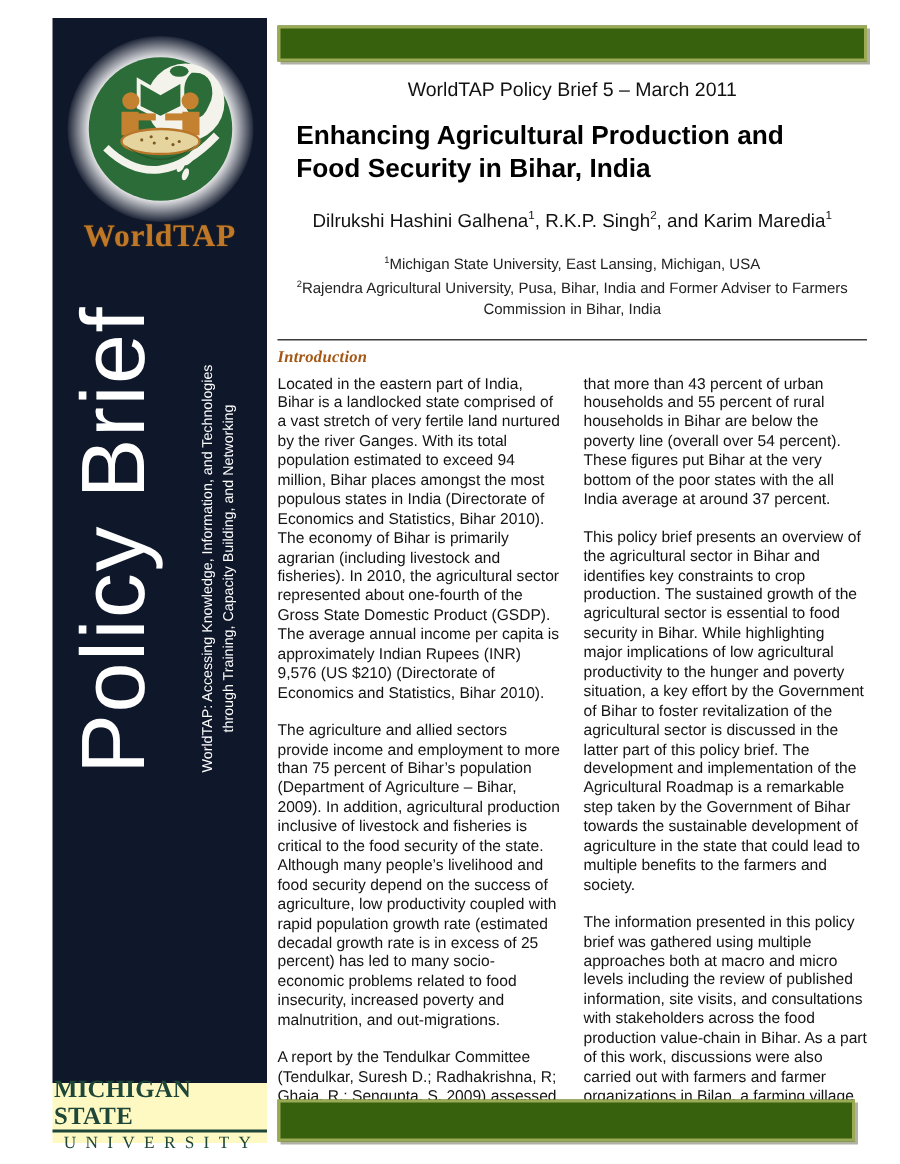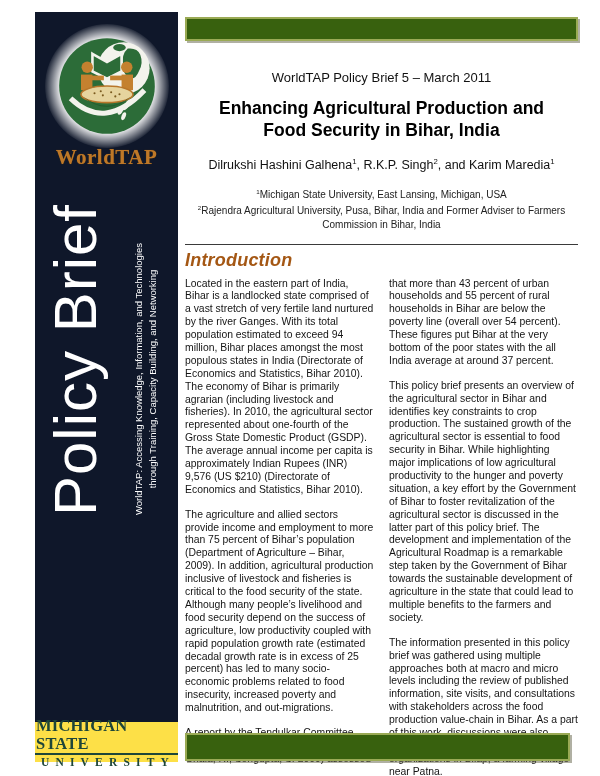--- a/index.html
+++ b/index.html
@@ -29,56 +29,56 @@
     font-size:60px;color:#ffffff;white-space:nowrap;text-align:center;
     letter-spacing:1px;font-weight:normal;
   }
   .vertical-tagline{
     position:absolute;left:97px;top:518px;width:302px;
     transform-origin:0 0;transform:rotate(-90deg);
     font-size:9.5px;line-height:14px;color:#ffffff;text-align:center;
   }
   .msu-box{
     position:absolute;left:35px;top:722px;width:143px;height:40px;
-    background:#fde047;display:flex;flex-direction:column;align-items:center;
+    background:#fef9c3;display:flex;flex-direction:column;align-items:center;
     justify-content:center;
   }
   .msu-line1{
     font-family:"Liberation Serif",serif;font-weight:bold;font-size:16.5px;
     color:#1e4639;letter-spacing:0.2px;border-bottom:2px solid #1e4639;
     line-height:18px;padding:0 1px;
   }
   .msu-line2{
-    font-family:"Liberation Serif",serif;font-weight:bold;font-size:11.5px;
+    font-family:"Liberation Serif",serif;font-weight:normal;font-size:11.5px;
     color:#1e4639;letter-spacing:6.2px;margin-top:1px;text-indent:3px;
   }
 
   
   .main{position:absolute;left:185px;top:0;width:393px;}
   .bar{
     background:#38610e;border:2px solid #9aaa55;height:20px;
     box-shadow:2px 2px 0 rgba(80,80,50,0.45);
   }
   .top-bar{margin-top:17px;}
   .bottom-bar{position:absolute;left:185px;top:733px;width:381px;height:24px;
     background:#38610e;border:2px solid #9aaa55;
     box-shadow:2px 2px 0 rgba(80,80,50,0.45);}
-  .series-label{margin-top:29px;text-align:center;font-size:13px;color:#111;}
+  .series-label{margin-top:11px;text-align:center;font-size:13px;color:#111;}
   .doc-title{
-    margin:13px auto 0 auto;max-width:368px;text-align:center;
+    margin:13px auto 0 auto;max-width:368px;text-align:left;
     font-size:17.5px;font-weight:bold;line-height:1.25;color:#000;
   }
   .authors-line{margin-top:15px;text-align:center;font-size:12.5px;color:#111;}
   .authors-line sup,.affil-line sup{font-size:0.62em;}
   .affils{margin:13px auto 0 auto;max-width:382px;text-align:center;
     font-size:10px;line-height:13px;color:#222;}
   .rule{border:none;border-top:1.4px solid #3a3a3a;margin:13px 0 0 0;width:100%;}
   .intro-heading{
-    margin-top:5px;font-family:Liberation Sans, sans-serif;
-    font-weight:bold;font-style:italic;font-size:18px;color:#a45714;
+    margin-top:5px;font-family:Liberation Serif, serif;
+    font-weight:bold;font-style:italic;font-size:11px;color:#a45714;
     letter-spacing:0.2px;
   }
   .columns{display:flex;gap:15px;margin-top:7px;justify-content:center;}
   .col{width:189px;font-size:10.4px;line-height:1.24;color:#141414;}
   .col p{margin:0 0 12px 0;}
 </style>
 </head>
 <body>
 
 <div class="page">

